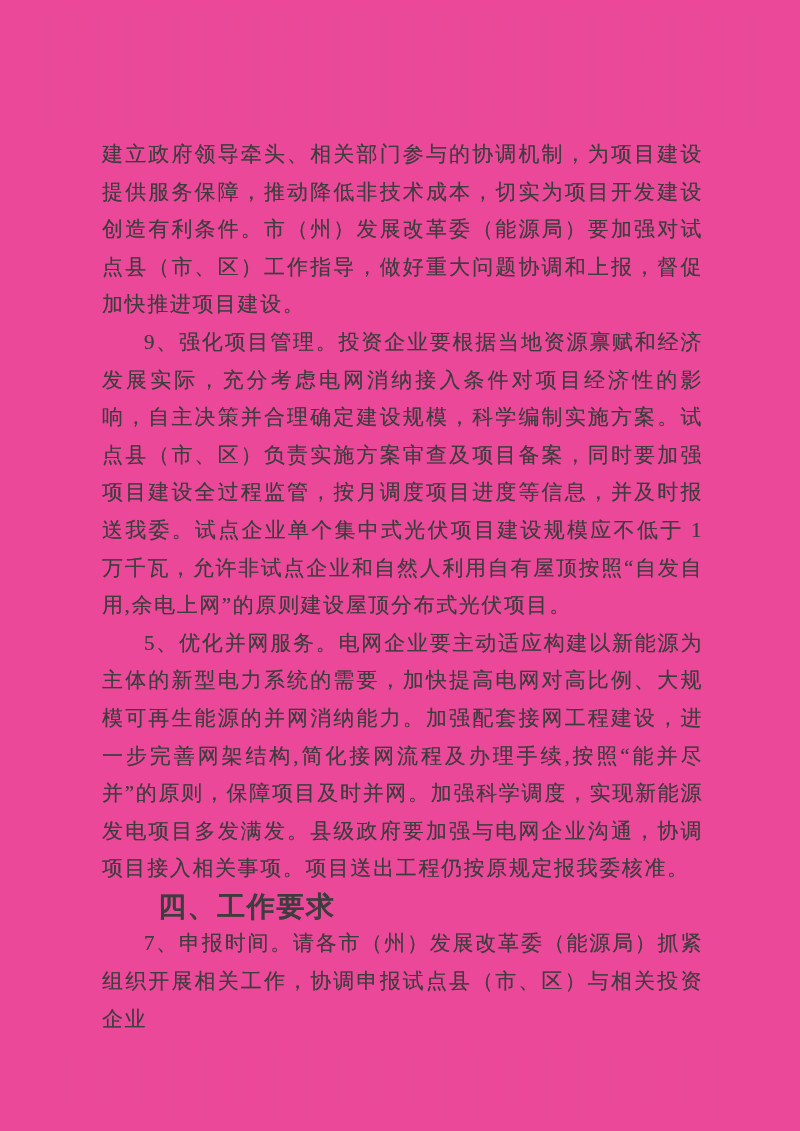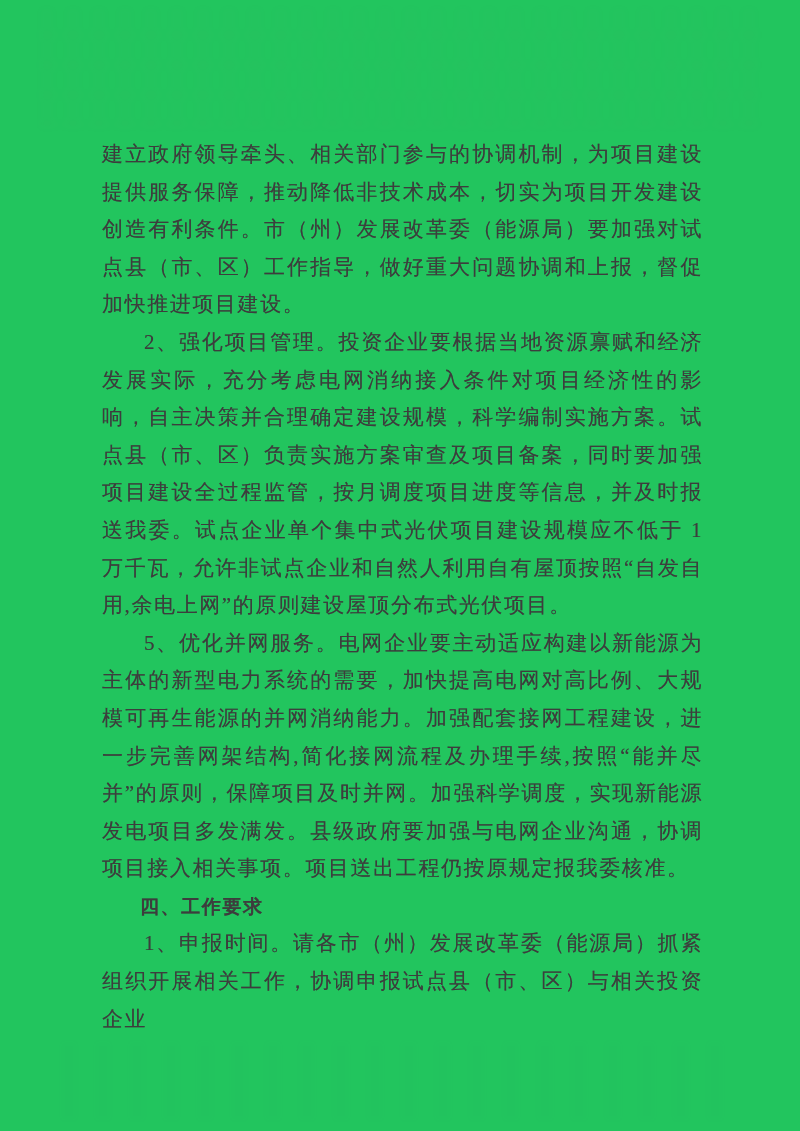--- a/index.html
+++ b/index.html
@@ -5,21 +5,21 @@
   html, body {
     margin: 0;
     padding: 0;
     background: #e9e9e9;
   }
   .page {
     position: relative;
     width: 800px;
     height: 1131px;
     margin: 0 auto;
-    background: #22c55e;
+    background: #ec4899;
     overflow: hidden;
   }
   
   .scan-artifact-top {
     position: absolute;
     top: 8px;
     left: 40px;
     right: 40px;
     height: 120px;
     background:
@@ -64,34 +64,34 @@
   }
   .body-par {
     font-family: "Liberation Serif", "DejaVu Serif", serif;
   }
   .indent {
     text-indent: 2em;
   }
   .section-heading {
     font-family: "Liberation Sans", "DejaVu Sans", sans-serif;
     font-weight: bold;
-    font-size: 19px;
+    font-size: 28px;
   }
 </style>
 </head>
 <body>
 
 <div class="page">
   <div class="scan-artifact-top"></div>
   <div class="scan-artifact-bottom"></div>
 
   <div class="content">
     <p class="body-par">建立政府领导牵头、相关部门参与的协调机制，为项目建设提供服务保障，推动降低非技术成本，切实为项目开发建设创造有利条件。市（州）发展改革委（能源局）要加强对试点县（市、区）工作指导，做好重大问题协调和上报，督促加快推进项目建设。</p>
 
-    <p class="body-par indent">2、强化项目管理。投资企业要根据当地资源禀赋和经济发展实际，充分考虑电网消纳接入条件对项目经济性的影响，自主决策并合理确定建设规模，科学编制实施方案。试点县（市、区）负责实施方案审查及项目备案，同时要加强项目建设全过程监管，按月调度项目进度等信息，并及时报送我委。试点企业单个集中式光伏项目建设规模应不低于 1 万千瓦，允许非试点企业和自然人利用自有屋顶按照“自发自用,余电上网”的原则建设屋顶分布式光伏项目。</p>
+    <p class="body-par indent">9、强化项目管理。投资企业要根据当地资源禀赋和经济发展实际，充分考虑电网消纳接入条件对项目经济性的影响，自主决策并合理确定建设规模，科学编制实施方案。试点县（市、区）负责实施方案审查及项目备案，同时要加强项目建设全过程监管，按月调度项目进度等信息，并及时报送我委。试点企业单个集中式光伏项目建设规模应不低于 1 万千瓦，允许非试点企业和自然人利用自有屋顶按照“自发自用,余电上网”的原则建设屋顶分布式光伏项目。</p>
 
     <p class="body-par indent">5、优化并网服务。电网企业要主动适应构建以新能源为主体的新型电力系统的需要，加快提高电网对高比例、大规模可再生能源的并网消纳能力。加强配套接网工程建设，进一步完善网架结构,简化接网流程及办理手续,按照“能并尽并”的原则，保障项目及时并网。加强科学调度，实现新能源发电项目多发满发。县级政府要加强与电网企业沟通，协调项目接入相关事项。项目送出工程仍按原规定报我委核准。</p>
 
     <h2 class="section-heading indent">四、工作要求</h2>
 
-    <p class="body-par indent">1、申报时间。请各市（州）发展改革委（能源局）抓紧组织开展相关工作，协调申报试点县（市、区）与相关投资企业</p>
+    <p class="body-par indent">7、申报时间。请各市（州）发展改革委（能源局）抓紧组织开展相关工作，协调申报试点县（市、区）与相关投资企业</p>
   </div>
 </div>
 
 </body></html>

